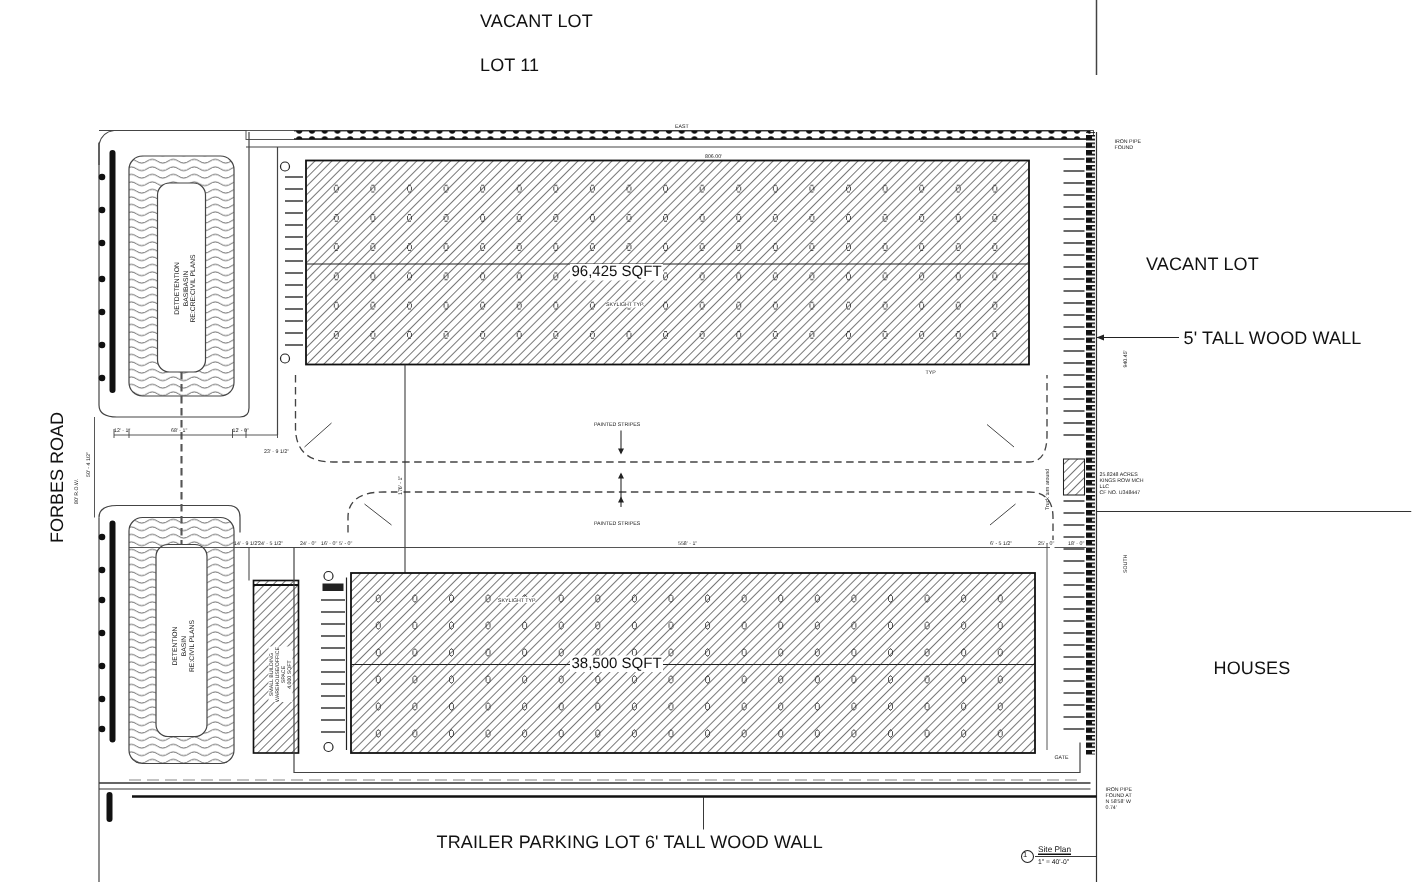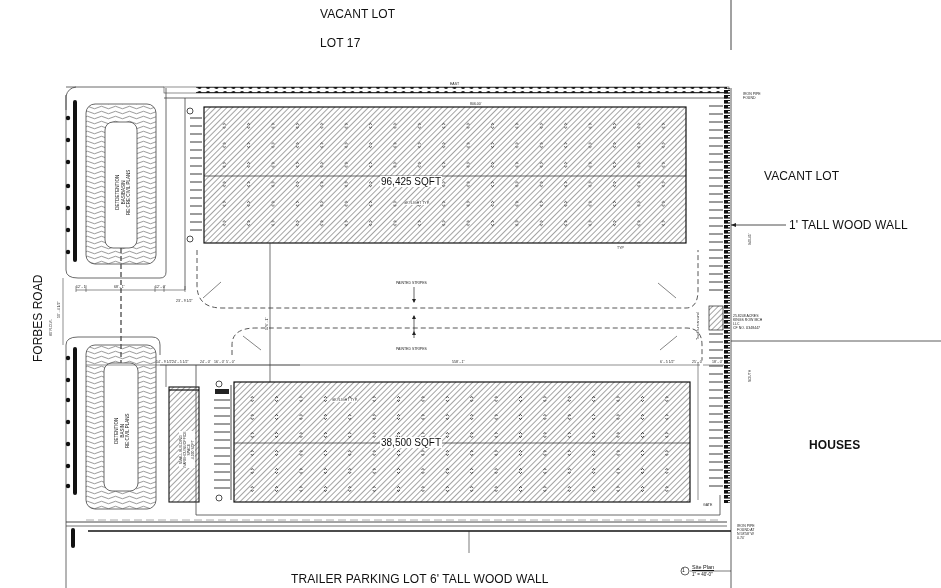--- a/index.html
+++ b/index.html
@@ -232,26 +232,26 @@
 </svg>
 
 <div class="abs" style="left:212px;top:116px;width:470px;height:122px;
   background-image:radial-gradient(ellipse 2px 3.5px at center, transparent 55%, #222 60%, #222 75%, transparent 80%);
   background-size:24.4px 19.5px;background-position:0 0;opacity:0.8;"></div>
 <div class="abs" style="left:240px;top:390px;width:444px;height:108px;
   background-image:radial-gradient(ellipse 2px 3.5px at center, transparent 55%, #222 60%, #222 75%, transparent 80%);
   background-size:24.4px 18px;background-position:0 0;opacity:0.8;"></div>
 
 <div class="abs lbl-lg" style="left:320px;top:7px;">VACANT LOT</div>
-<div class="abs lbl-lg" style="left:320px;top:36px;">LOT 17</div>
+<div class="abs lbl-lg" style="left:320px;top:36px;">LOT 11</div>
 
 <div class="abs lbl-lg" style="left:764px;top:169px;">VACANT LOT</div>
-<div class="abs lbl-lg" style="left:789px;top:218px;">1' TALL WOOD WALL</div>
-<div class="abs lbl-lg" style="left:809px;top:438px;font-weight:bold;">HOUSES</div>
-<div class="abs lbl-lg" style="left:291px;top:572px;">TRAILER PARKING LOT  6' TALL WOOD WALL</div>
+<div class="abs lbl-lg" style="left:789px;top:218px;">5' TALL WOOD WALL</div>
+<div class="abs lbl-lg" style="left:809px;top:438px;">HOUSES</div>
+<div class="abs lbl-lg" style="left:291px;top:554px;">TRAILER PARKING LOT  6' TALL WOOD WALL</div>
 
 <div class="abs vtext" style="left:31px;top:362px;font-size:12px;">FORBES ROAD</div>
 <div class="abs vtext lbl-xs" style="left:49px;top:336px;">80' R.O.W.</div>
 
 <div class="abs area-label" style="left:380px;top:176px;">96,425 SQFT</div>
 <div class="abs area-label" style="left:380px;top:437px;">38,500 SQFT</div>
 <div class="abs lbl-xs" style="left:404px;top:201px;background:#fff;">SKYLIGHT TYP.</div>
 <div class="abs lbl-xs" style="left:332px;top:398px;background:#fff;">SKYLIGHT TYP.</div>
 
 <div class="abs vtext lbl-sm" style="left:115px;top:215px;white-space:pre;text-align:center;font-size:4.5px;line-height:5.5px;">DETDETENTION

